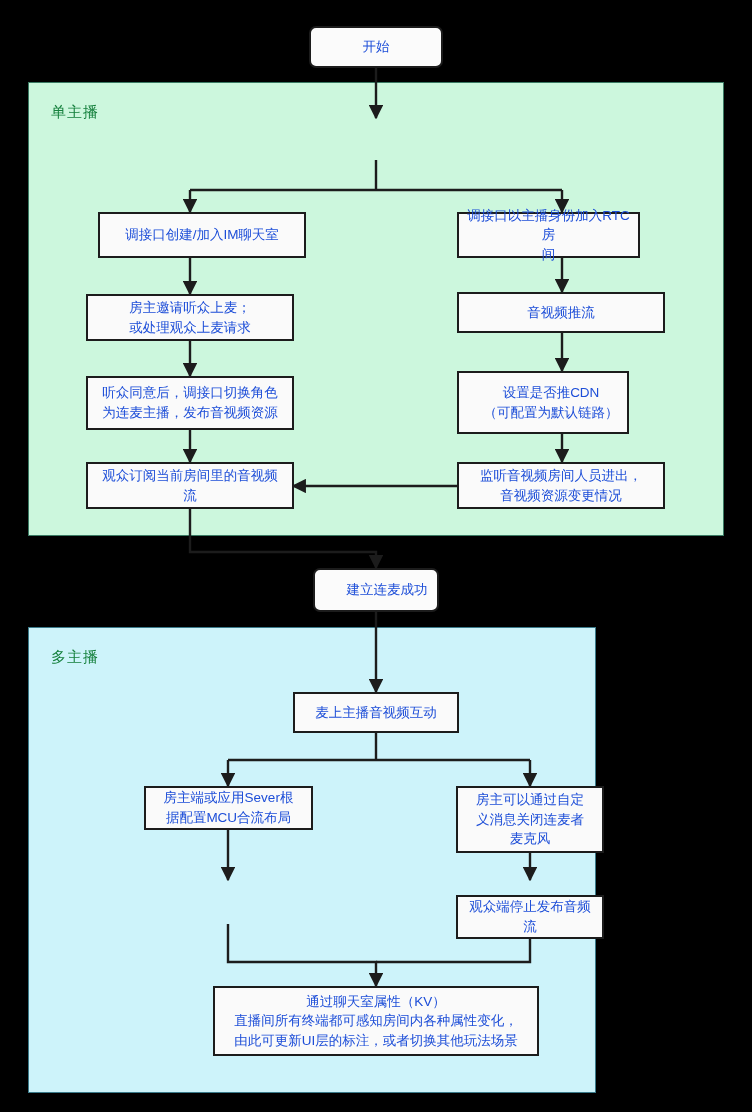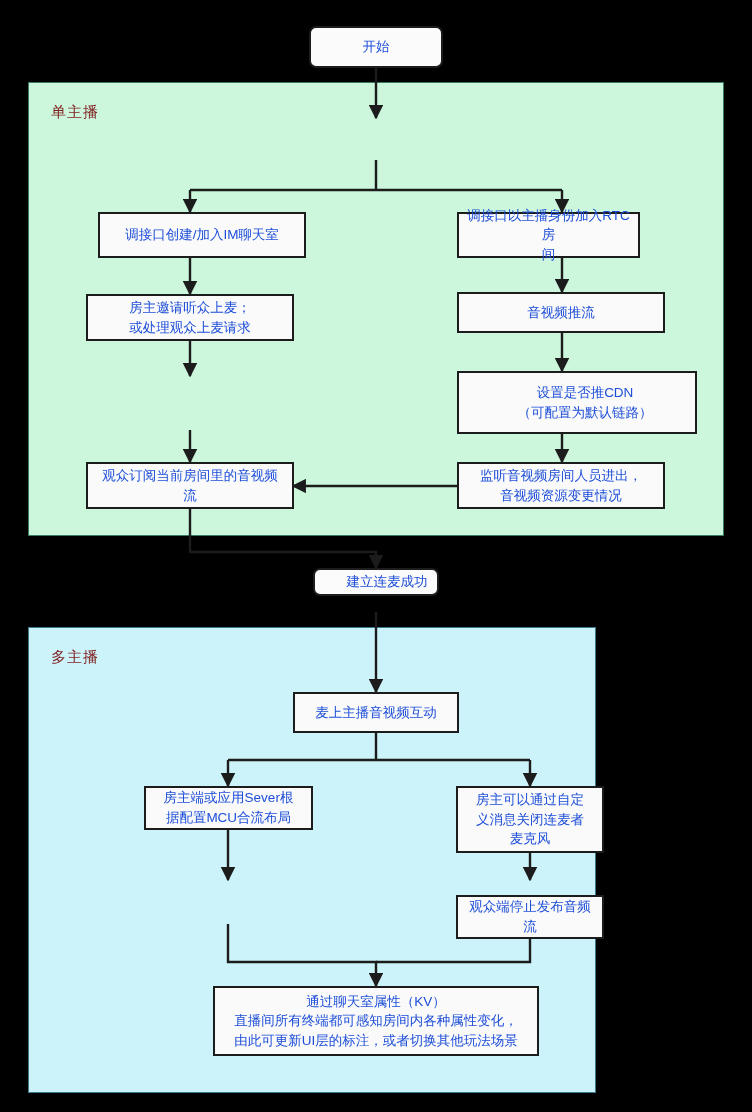--- a/index.html
+++ b/index.html
@@ -28,21 +28,21 @@
   }
   .group-blue {
     left: 28px; top: 627px; width: 568px; height: 466px;
     background: #cdf3fa;
     border-color: #3a7a8a;
   }
   .group-label {
     position: absolute;
     left: 22px; top: 20px;
     font-size: 15px;
-    color: #7f1d1d;
+    color: #15803d;
     letter-spacing: 1px;
   }
   
   #wires {
     position: absolute;
     left: 0; top: 0;
     width: 752px; height: 1112px;
     pointer-events: none;
   }
   
@@ -126,31 +126,33 @@
   <div class="node" style="left:98px; top:212px; width:208px; height:46px;">调接口创建/加入IM聊天室</div>
 
   <div class="node" style="left:457px; top:212px; width:183px; height:46px;">调接口以主播身份加入RTC房
 间</div>
 
   <div class="node" style="left:86px; top:294px; width:208px; height:47px;">房主邀请听众上麦；
 或处理观众上麦请求</div>
 
   <div class="node" style="left:457px; top:292px; width:208px; height:41px;">音视频推流</div>
 
+  <div class="node" style="left:86px; top:376px; width:208px; height:54px;">听众同意后，调接口切换角色
+为连麦主播，发布音视频资源</div>
 
-  <div class="node" style="left:457px; top:371px; width:240px; height:63px;padding-left:22px;">设置是否推CDN
+  <div class="node" style="left:457px; top:371px; width:172px; height:63px;padding-left:22px;">设置是否推CDN
 （可配置为默认链路）</div>
 
   <div class="node" style="left:86px; top:462px; width:208px; height:47px;">观众订阅当前房间里的音视频
 流</div>
 
   <div class="node" style="left:457px; top:462px; width:208px; height:47px;">监听音视频房间人员进出，
 音视频资源变更情况</div>
 
-  <div class="node rounded term" style="left:313px; top:568px; width:126px; height:28px;padding-left:28px;">建立连麦成功</div>
+  <div class="node rounded term" style="left:313px; top:568px; width:126px; height:44px;padding-left:28px;">建立连麦成功</div>
 
   <div class="node" style="left:293px; top:692px; width:166px; height:41px;">麦上主播音视频互动</div>
 
   <div class="node" style="left:144px; top:786px; width:169px; height:44px;">房主端或应用Sever根
 据配置MCU合流布局</div>
 
   <div class="node" style="left:456px; top:786px; width:148px; height:67px;">房主可以通过自定
 义消息关闭连麦者
 麦克风</div>
 

